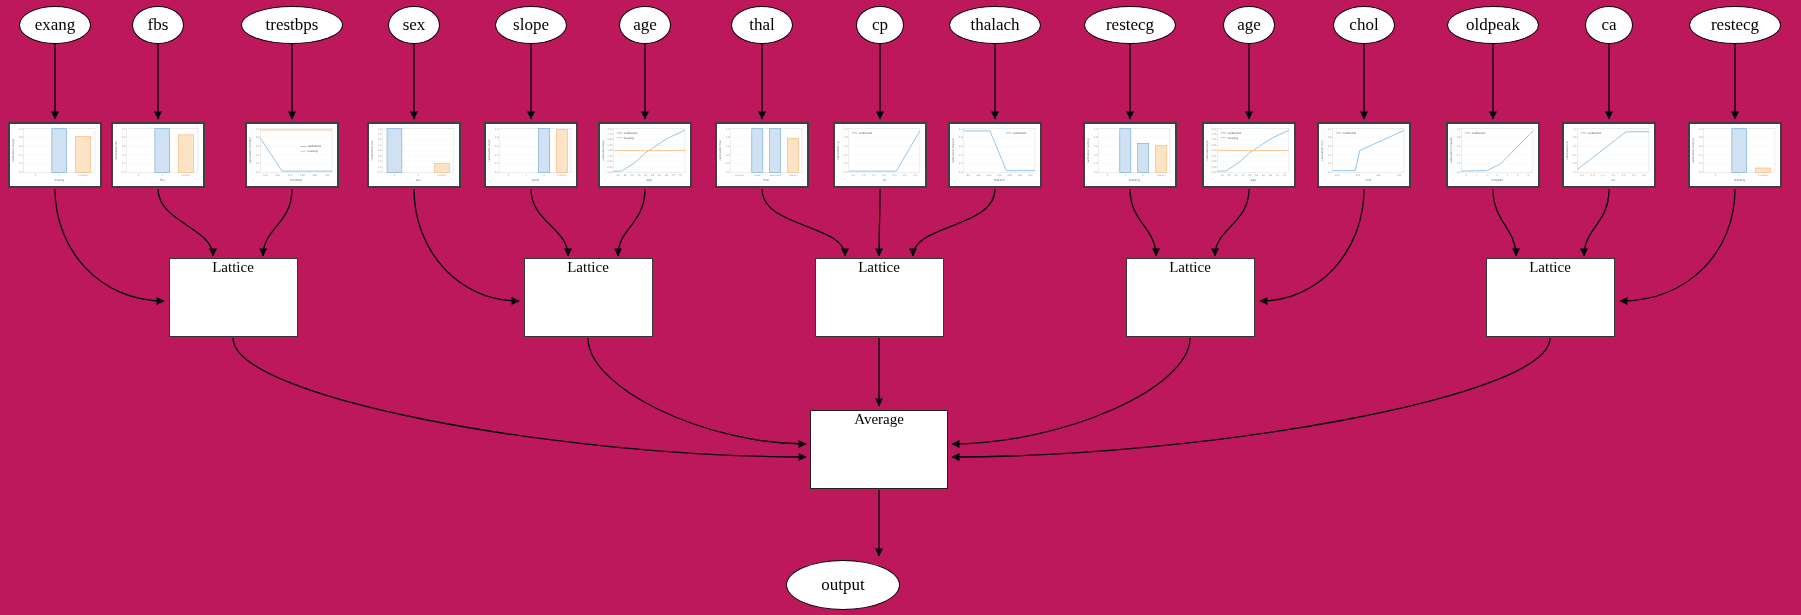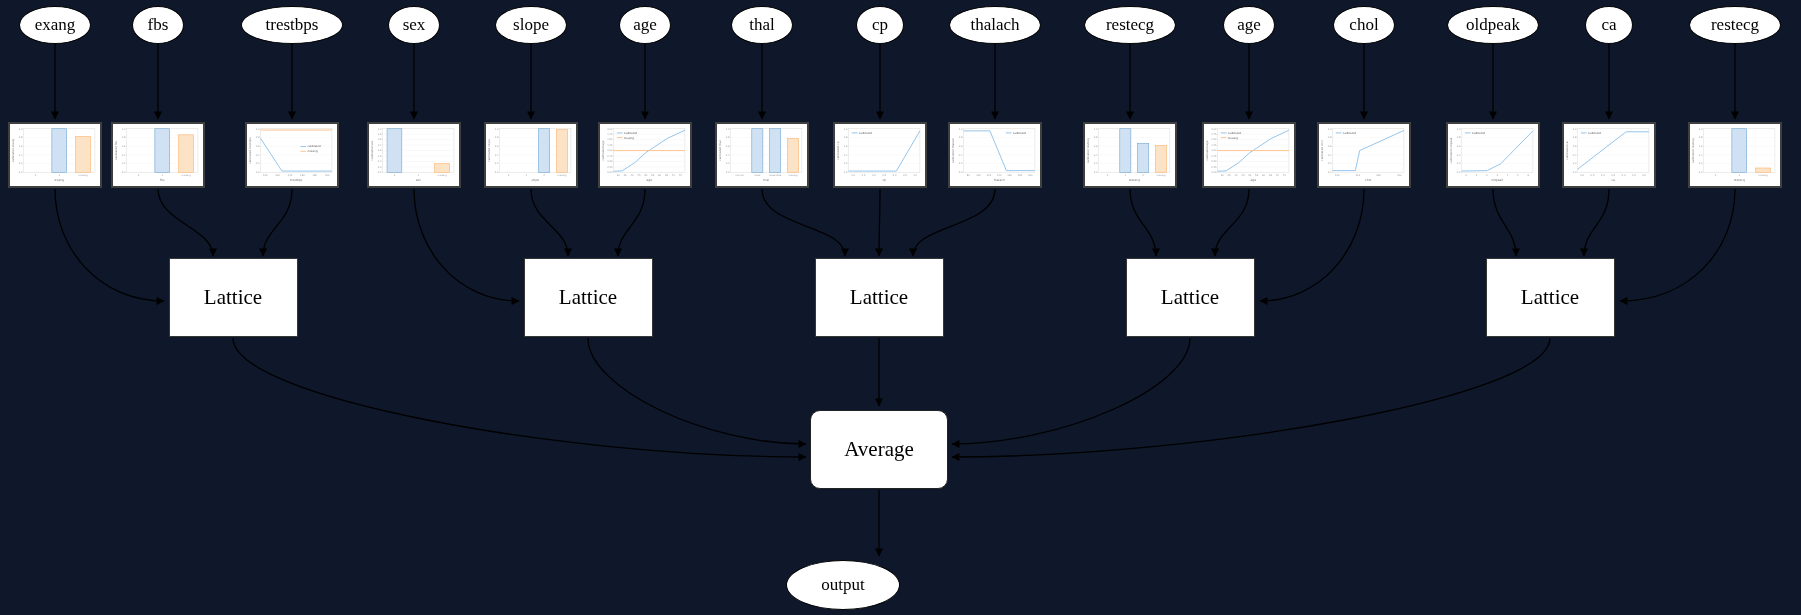--- a/index.html
+++ b/index.html
@@ -1,28 +1,28 @@
 <!DOCTYPE html>
 <html><head>
 <meta charset="utf-8">
 <style>
   html,body{margin:0;padding:0;background:#ffffff;}
   #canvas{
-    position:relative;width:1801px;height:615px;background:#0f172a;
+    position:relative;width:1801px;height:615px;background:#be185d;
     font-family:"Liberation Serif",serif;overflow:hidden;
   }
   .ellipse{
     position:absolute;border:1.5px solid #000;border-radius:50%;
     display:flex;align-items:center;justify-content:center;
     font-size:17px;color:#000;background:#fff;box-sizing:border-box;z-index:2;
   }
   .box{
     position:absolute;border:1.8px solid #363636;
-    display:flex;align-items:center;justify-content:center;
-    font-size:21px;color:#000;background:#fff;box-sizing:border-box;z-index:2;
+    display:flex;align-items:flex-start;justify-content:center;
+    font-size:15px;color:#000;background:#fff;box-sizing:border-box;z-index:2;
   }
   .chart{
     position:absolute;border:2px solid #3f3f3f;background:#fff;
     box-sizing:border-box;z-index:2;
   }
   .chart svg{display:block;}
   #edge-layer{position:absolute;left:0;top:0;z-index:3;pointer-events:none;}
 </style>
 </head>
 <body>
@@ -575,19 +575,19 @@
     </div>
     <div class="box" style="left: 814.5px; top: 258px; width: 129px; height: 79px;">
       <span>Lattice</span>
     </div>
     <div class="box" style="left: 1125.5px; top: 258px; width: 129px; height: 79px;">
       <span>Lattice</span>
     </div>
     <div class="box" style="left: 1485.5px; top: 258px; width: 129px; height: 79px;">
       <span>Lattice</span>
     </div>
-    <div class="box" style="left: 810px; top: 410px; width: 138px; height: 79px; border-color: rgb(34, 34, 34); border-width: 1.5px; border-radius: 10px;">
+    <div class="box" style="left: 810px; top: 410px; width: 138px; height: 79px; border-color: rgb(34, 34, 34); border-width: 1.5px;">
       <span>Average</span>
     </div>
     <div class="ellipse" style="left: 786px; top: 560px; width: 114px; height: 50px;">
       <span>output</span>
     </div>
   </div>
 
 </body></html>

